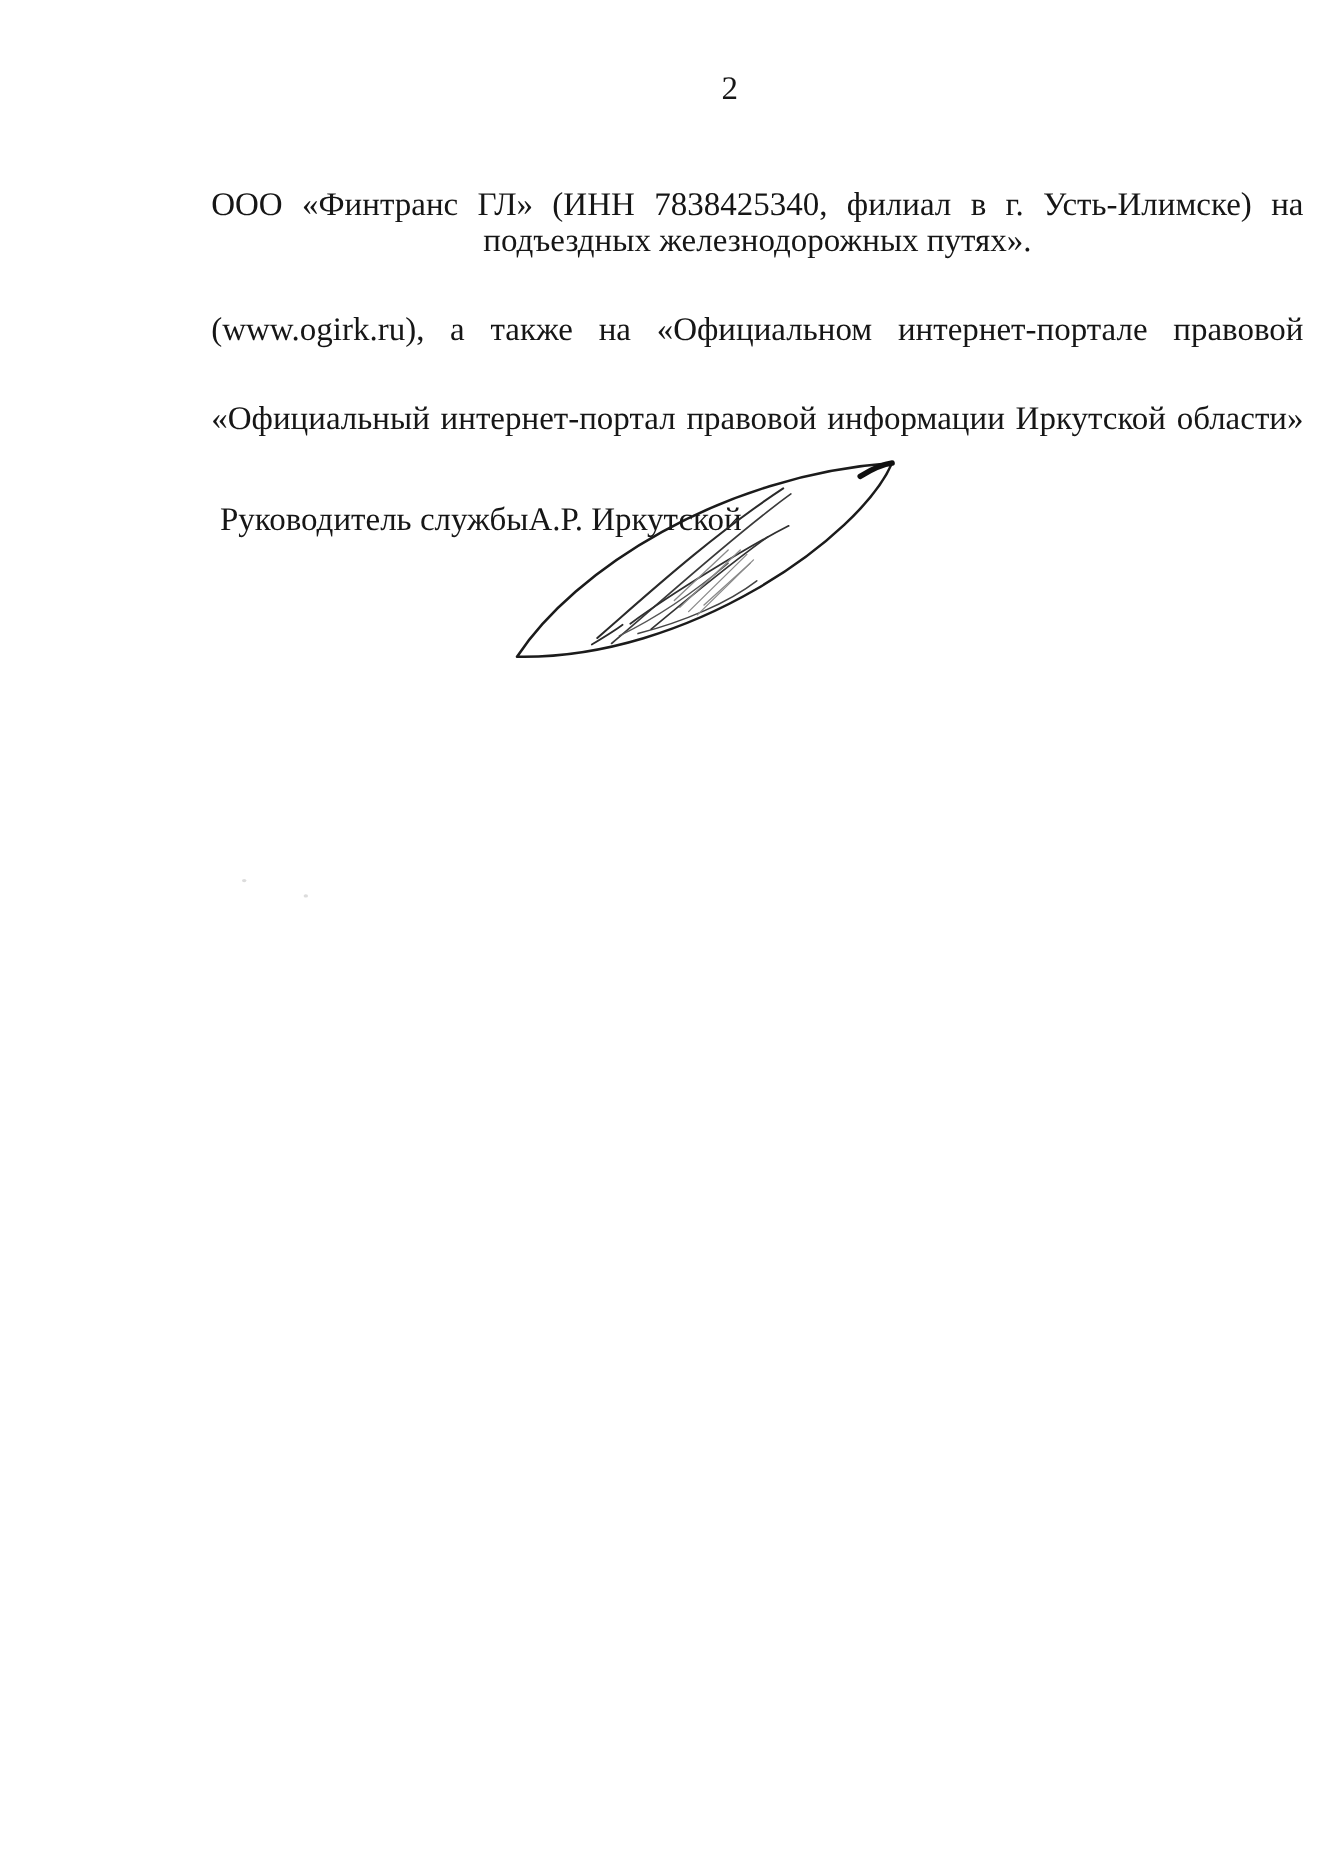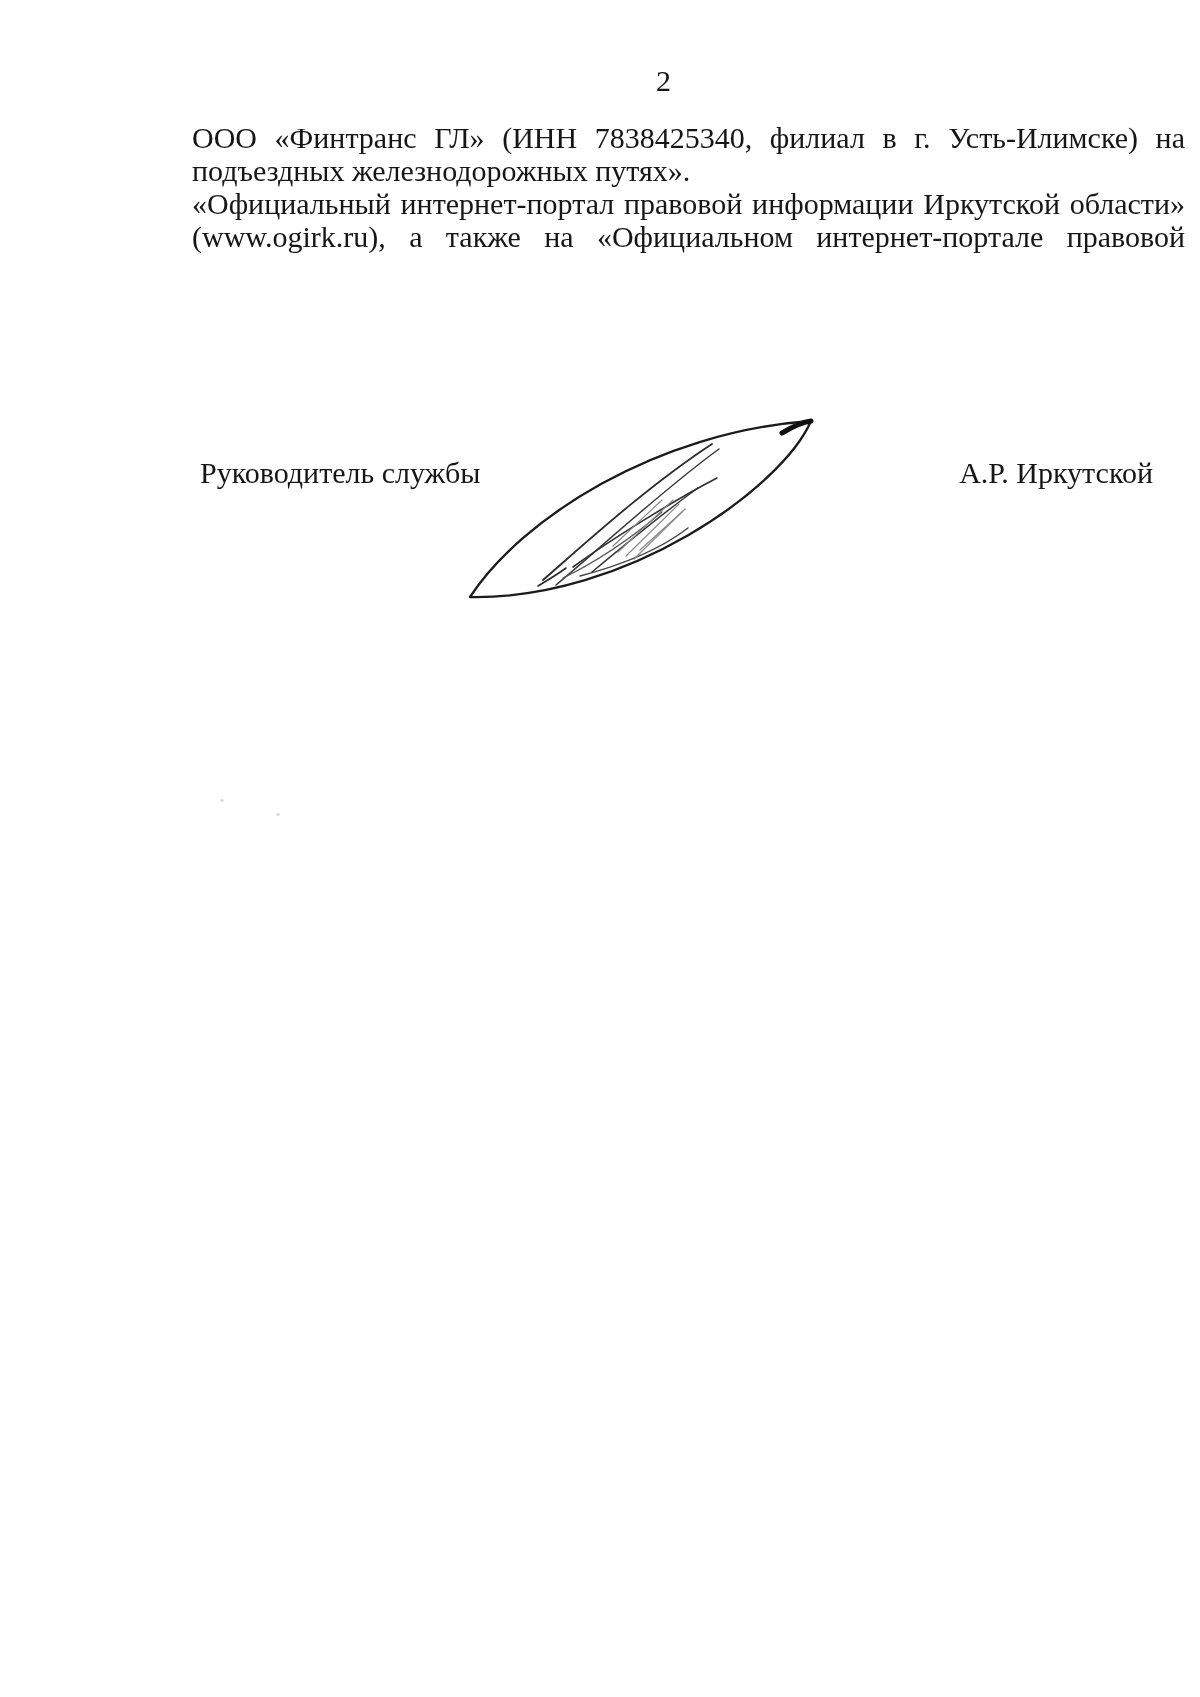--- a/index.html
+++ b/index.html
@@ -20,34 +20,34 @@
     line-height: 33px;
   }
   .content {
     position: absolute;
     left: 192px;
     top: 121px;
     width: 993px;
     font-size: 30px;
     line-height: 33px;
   }
-  .line { height: 33px; white-space: nowrap; }
+  .line { height: 33px; white-space: nowrap; text-align: center; }
   .line.just {
     white-space: normal;
     text-align: justify;
     text-align-last: justify;
+    margin-top: 48px;
   }
   .line.indent { text-indent: 62px; }
   .sig-row {
     position: absolute;
     left: 200px;
     top: 456px;
     width: 953px;
     display: flex;
-    justify-content: space-between;
     font-size: 30px;
     line-height: 33px;
   }
   .signature-svg {
     position: absolute;
     left: 430px;
     top: 400px;
     width: 400px;
     height: 210px;
   }
@@ -64,22 +64,22 @@
 </head>
 <body>
 
 <div class="page">
 
   <div class="page-number">2</div>
 
   <div class="content">
     <div class="line just">ООО «Финтранс ГЛ» (ИНН 7838425340, филиал в г. Усть-Илимске) на</div>
     <div class="line">подъездных железнодорожных путях».</div>
+    <div class="line just">(www.ogirk.ru), а также на «Официальном интернет-портале правовой</div>
     <div class="line just">«Официальный интернет-портал правовой информации Иркутской области»</div>
-    <div class="line just">(www.ogirk.ru), а также на «Официальном интернет-портале правовой</div>
   </div>
 
   <div class="sig-row">
     <span>Руководитель службы</span>
     <span>А.Р. Иркутской</span>
   </div>
 
   <svg class="signature-svg" viewBox="0 0 400 210" xmlns="http://www.w3.org/2000/svg">
 
     <path d="M 40 197 C 92 118 226 32 381 21 C 352 88 196 200 40 197" fill="none" stroke="#1b1b1b" stroke-width="2.3" stroke-linecap="round"></path>

